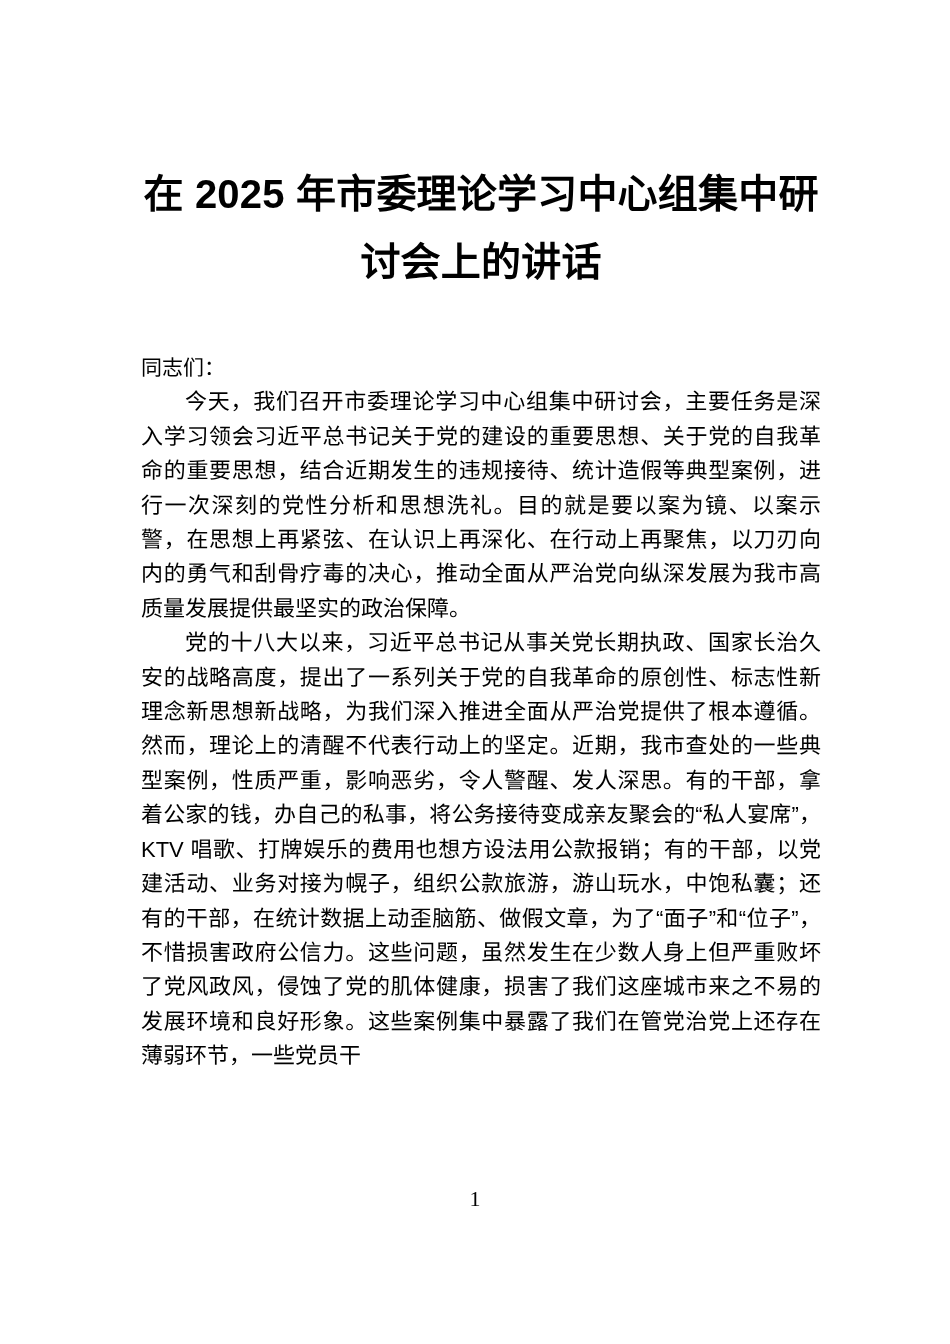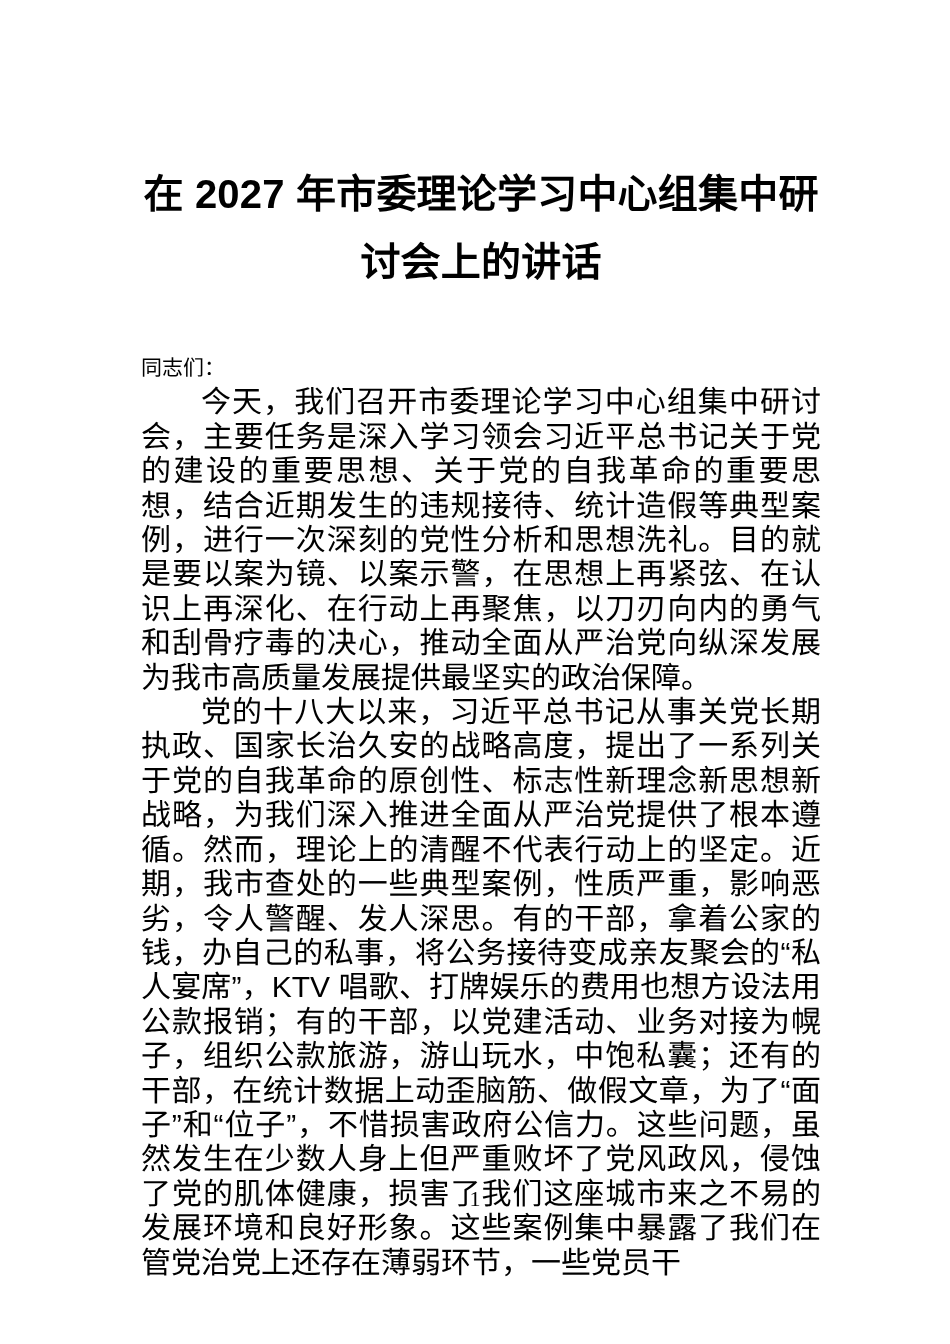--- a/index.html
+++ b/index.html
@@ -43,21 +43,21 @@
     white-space: normal;
   }
 
   .title-spacer-top { height: 160px; }
 
   
   .para {
     margin: 0;
     padding: 0;
     font-family: "Liberation Sans", "DejaVu Sans", sans-serif;
-    font-size: 30px;
+    font-size: 22px;
     line-height: 34.4px;
     text-align: justify;
     text-justify: inter-ideograph;
     color: #000000;
     letter-spacing: 0px;
     word-break: break-all;
   }
 
   .para.indent {
     text-indent: 2em;
@@ -89,21 +89,21 @@
 </style>
 </head>
 <body>
 
 <div class="page">
 
   <div class="doc-body">
 
     <div class="title-spacer-top"></div>
 
-    <h1 class="doc-title">在 2027 年市委理论学习中心组集中研讨会上的讲话</h1>
+    <h1 class="doc-title">在 2025 年市委理论学习中心组集中研讨会上的讲话</h1>
 
     <div class="gap-before-body"></div>
 
     <p class="salutation">同志们：</p>
 
     <p class="para indent">今天，我们召开市委理论学习中心组集中研讨会，主要任务是深入学习领会习近平总书记关于党的建设的重要思想、关于党的自我革命的重要思想，结合近期发生的违规接待、统计造假等典型案例，进行一次深刻的党性分析和思想洗礼。目的就是要以案为镜、以案示警，在思想上再紧弦、在认识上再深化、在行动上再聚焦，以刀刃向内的勇气和刮骨疗毒的决心，推动全面从严治党向纵深发展为我市高质量发展提供最坚实的政治保障。</p>
 
     <p class="para indent">党的十八大以来，习近平总书记从事关党长期执政、国家长治久安的战略高度，提出了一系列关于党的自我革命的原创性、标志性新理念新思想新战略，为我们深入推进全面从严治党提供了根本遵循。然而，理论上的清醒不代表行动上的坚定。近期，我市查处的一些典型案例，性质严重，影响恶劣，令人警醒、发人深思。有的干部，拿着公家的钱，办自己的私事，将公务接待变成亲友聚会的“私人宴席”，KTV 唱歌、打牌娱乐的费用也想方设法用公款报销；有的干部，以党建活动、业务对接为幌子，组织公款旅游，游山玩水，中饱私囊；还有的干部，在统计数据上动歪脑筋、做假文章，为了“面子”和“位子”，不惜损害政府公信力。这些问题，虽然发生在少数人身上但严重败坏了党风政风，侵蚀了党的肌体健康，损害了我们这座城市来之不易的发展环境和良好形象。这些案例集中暴露了我们在管党治党上还存在薄弱环节，一些党员干</p>
 
   </div>

